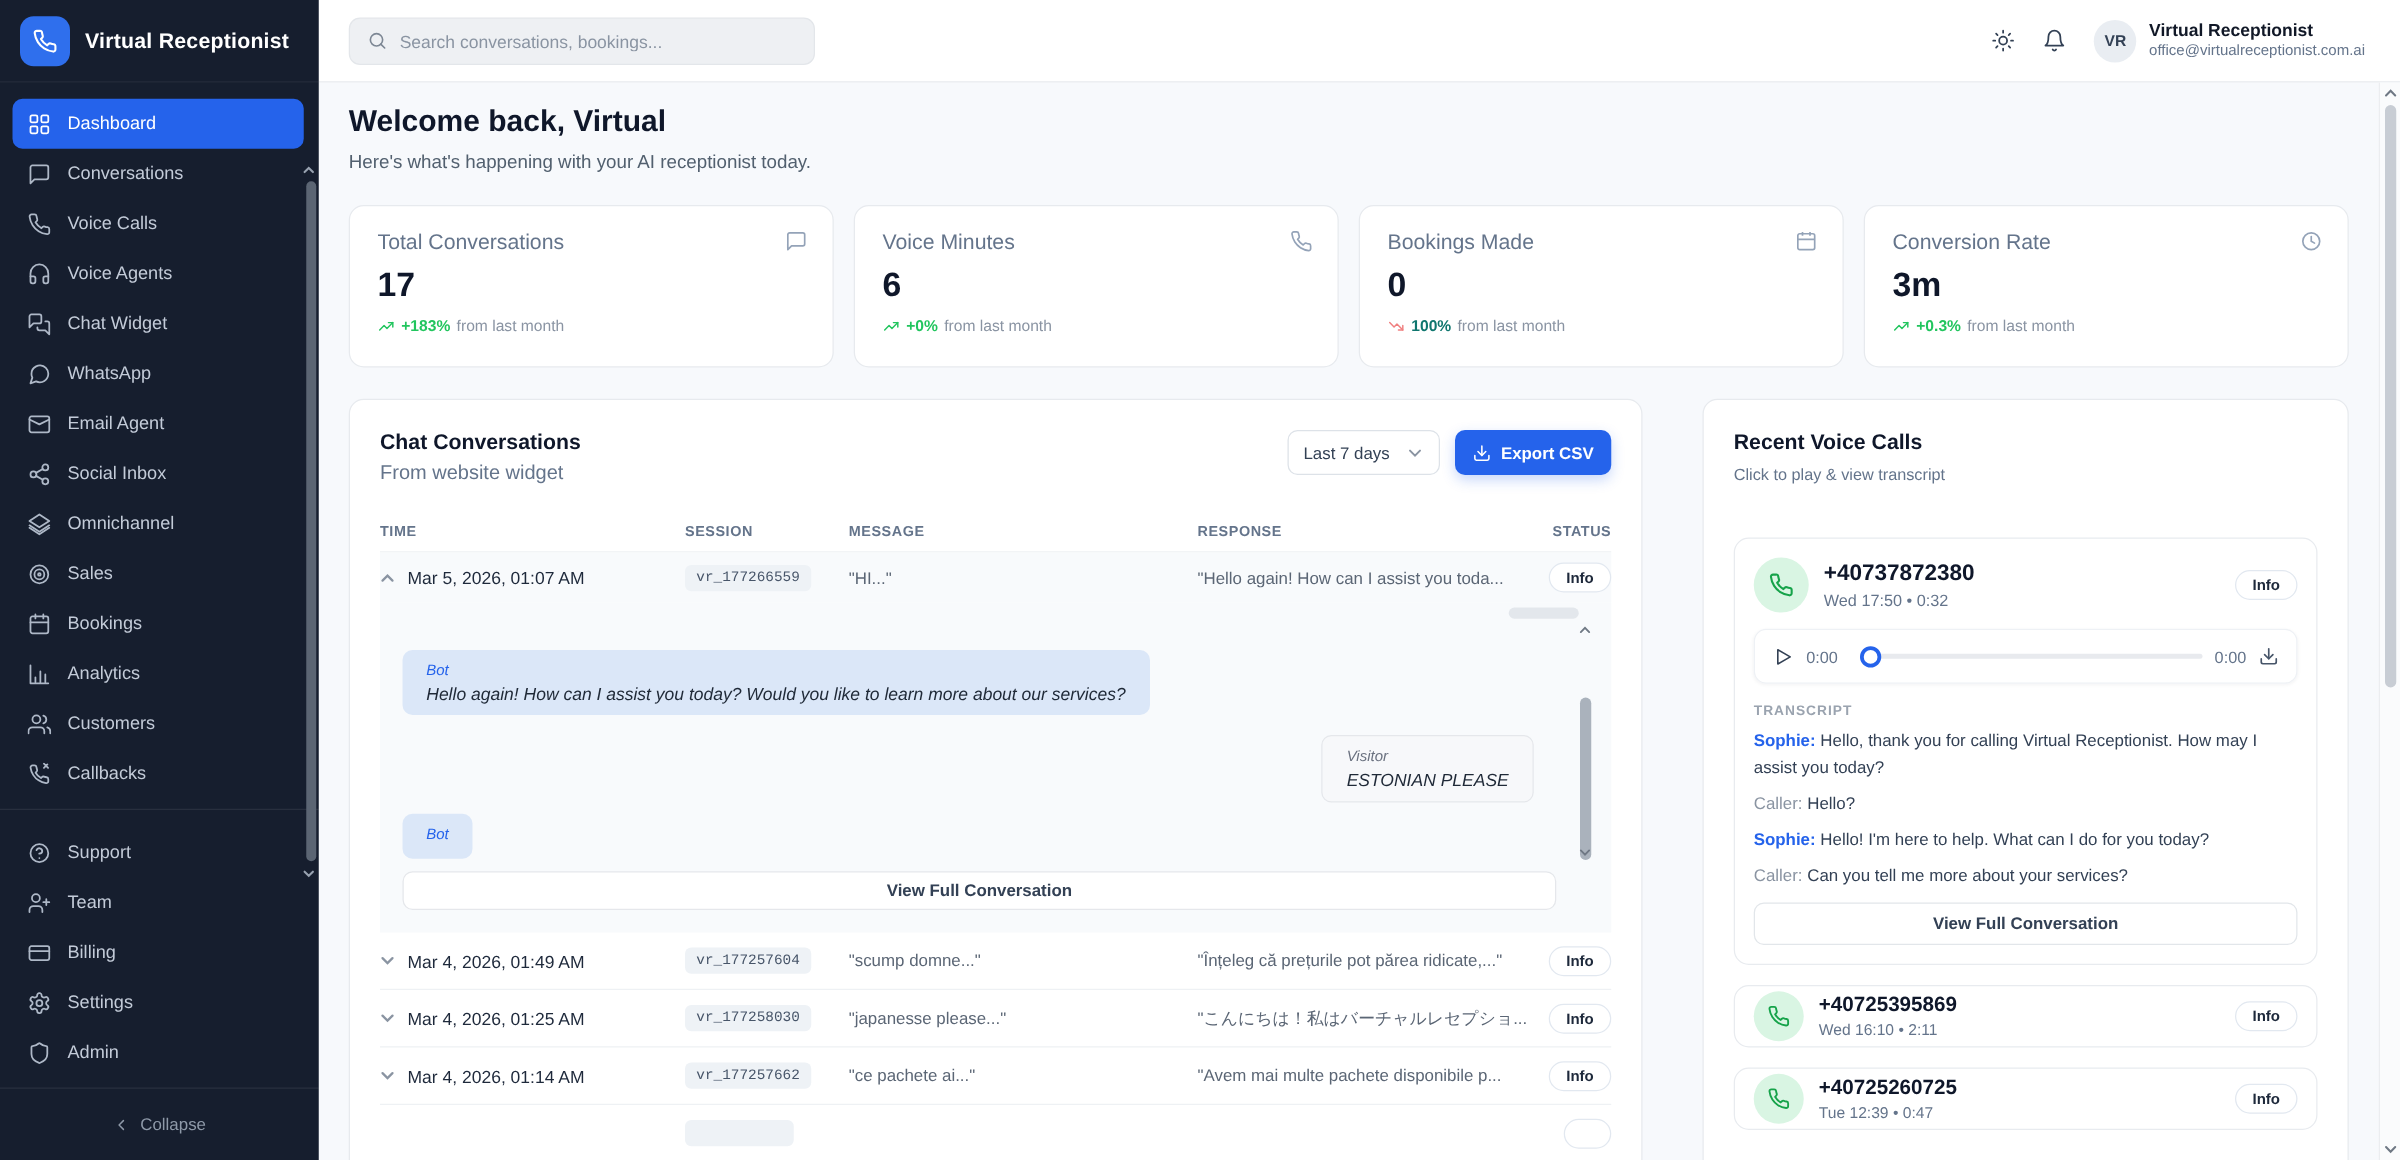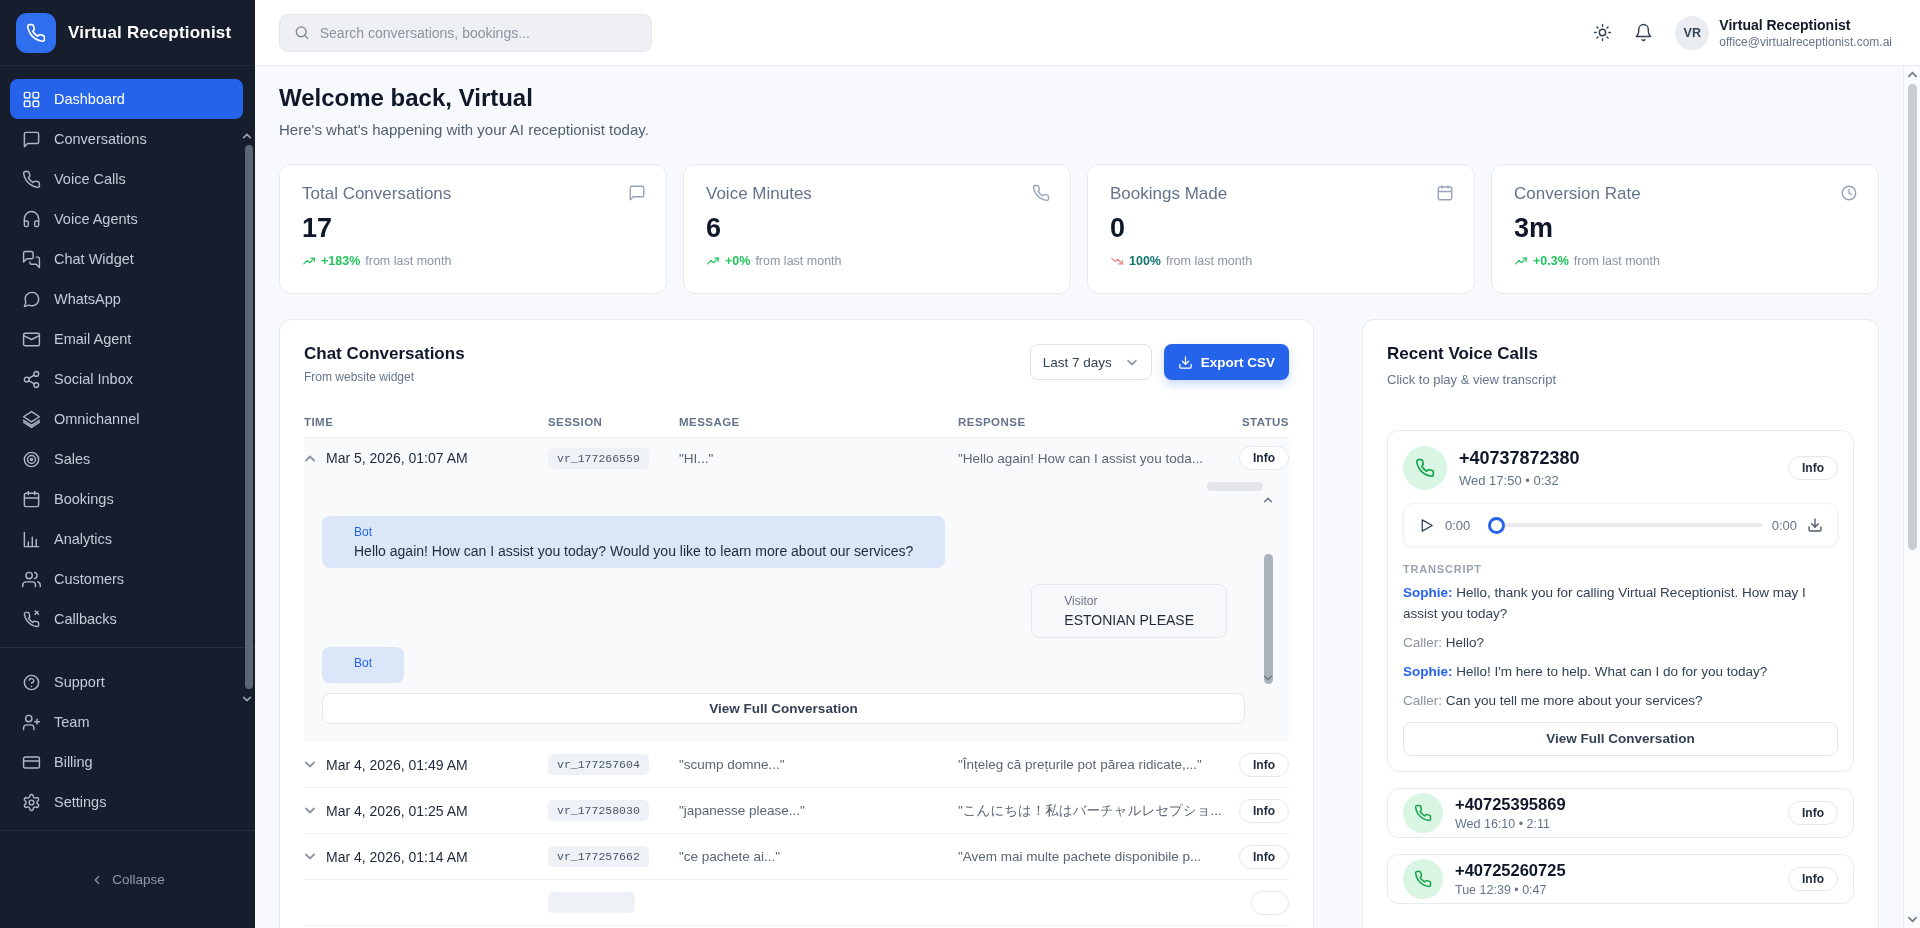--- a/index.html
+++ b/index.html
@@ -24,21 +24,21 @@
   .nav-secondary { padding-top:14px; flex:none; }
   .collapse-row { flex:1; display:flex; align-items:center; justify-content:center; gap:8px; color:#8e99a8; font-size:13.5px; cursor:pointer; }
 
   
   .topbar { position:absolute; left:255px; top:0; right:0; height:66px; background:#fff; border-bottom:1px solid #e7eaee; display:flex; align-items:center; padding:0 28px 0 24px; z-index:4; }
   .search-box { width:373px; height:38px; background:#eef0f3; border:1px solid #e3e6ea; border-radius:9px; display:flex; align-items:center; gap:10px; padding:0 14px; color:#7d8794; }
   .search-box input { border:none; outline:none; background:transparent; font-size:14px; color:#334155; width:100%; font-family:"Liberation Sans", sans-serif; }
   .search-box input::placeholder { color:#8a94a2; }
   .topbar-right { margin-left:auto; display:flex; align-items:center; gap:22px; }
   .icon-btn { color:#334155; cursor:pointer; }
-  .user-chip { display:flex; align-items:flex-end; gap:10px; cursor:pointer; }
+  .user-chip { display:flex; align-items:flex-start; gap:10px; cursor:pointer; }
   .avatar { width:34px; height:34px; border-radius:50%; background:#e9edf2; display:flex; align-items:center; justify-content:center; font-size:12.5px; font-weight:700; color:#334155; }
   .user-name { font-size:14px; font-weight:700; color:#111827; line-height:1.25; }
   .user-email { font-size:12px; color:#64748b; line-height:1.25; }
 
   
   .page-scrollbar { position:absolute; right:0; top:66px; bottom:0; width:17px; background:#fafbfc; border-left:1px solid #ebedf0; z-index:6; }
   .page-scrollbar .thumb { position:absolute; left:4px; top:18px; width:9px; height:466px; border-radius:6px; background:#c8cdd4; }
   .page-scrollbar .chev { position:absolute; left:3px; color:#6f7884; }
   .page-scrollbar .chev.top { top:4px; }
   .page-scrollbar .chev.bottom { bottom:4px; }
@@ -57,42 +57,42 @@
   .pct-up { color:#22c55e; font-weight:600; }
   .pct-down { color:#0f766e; font-weight:600; }
   .tr-ic-up { color:#22c55e; } .tr-ic-down { color:#f08080; }
 
   .content-row { display:flex; gap:48px; margin-top:25px; align-items:flex-start; }
 
   
   .chat-card { width:1035px; background:#fff; border:1px solid #e7eaee; border-radius:12px; padding:24px 24px 0 24px; height:640px; }
   .chat-head { display:flex; align-items:flex-start; }
   .chat-title { font-size:17px; font-weight:700; color:#0f172a; }
-  .chat-sub { font-size:12px; color:#64748b; margin-top:6px; }
+  .chat-sub { font-size:16px; color:#64748b; margin-top:6px; }
   .chat-controls { margin-left:auto; display:flex; gap:12px; }
   .range-select { height:36px; min-width:122px; border:1px solid #dde2e8; border-radius:8px; background:#fff; display:flex; align-items:center; gap:14px; padding:0 12px; font-size:13.5px; color:#334155; cursor:pointer; }
   .range-select .chev { color:#8a94a2; }
   .export-btn { height:36px; background:#2563eb; color:#fff; border:none; border-radius:8px; display:flex; align-items:center; gap:8px; padding:0 14px; font-size:13.5px; font-weight:600; cursor:pointer; box-shadow:0 4px 10px rgba(37,99,235,.25); font-family:"Liberation Sans", sans-serif; }
 
   .tbl { margin-top:22px; }
   .tbl-grid { display:grid; grid-template-columns:244px 131px 279px 1fr 60px; align-items:center; }
   .tbl-header { height:32px; border-bottom:1px solid #eef1f4; }
   .th { font-size:11.5px; letter-spacing:.45px; color:#64748b; font-weight:700; }
   .th.right { text-align:right; }
   .row { height:46px; border-bottom:1px solid #eef1f4; cursor:pointer; }
   .row.expanded-row { background:#f8fafc; border-bottom:none; height:40px; }
   .cell-time { display:flex; align-items:center; gap:10px; font-size:14px; color:#1e293b; }
   .row-chev { color:#8a94a2; flex:none; }
   .session-badge { display:inline-block; font-family:"Liberation Mono","DejaVu Sans Mono",monospace; font-size:11.5px; color:#475569; background:#eef2f6; border-radius:5px; padding:4px 9px; }
   .cell-msg, .cell-resp { font-size:13.5px; color:#5b6675; white-space:nowrap; overflow:hidden; }
   .cell-status { text-align:right; }
   .info-pill { display:inline-block; border:1px solid #e2e8f0; background:#fff; border-radius:999px; padding:4px 13px; font-size:12px; font-weight:700; color:#1e293b; cursor:pointer; }
 
   .chat-expanded { position:relative; background:#f8fafc; padding:38px 44px 18px 18px; }
-  .bubble { border-radius:8px; padding:9px 32px; width:fit-content; }
+  .bubble { border-radius:8px; padding:9px 19px; width:fit-content;font-style:italic; }
   .bubble .sender { font-size:12px; margin-bottom:4px; }
   .bubble .btext { font-size:14px; color:#1f2937; }
   .bubble.bot { background:#dbe7f8; max-width:640px; }
   .bubble.bot .sender { color:#2563eb; }
   .bubble.visitor { background:#f7f8fa; border:1px solid #e5e7eb; margin-left:auto; margin-right:18px; }
   .bubble.visitor .sender { color:#6b7280; }
   .gap16 { height:16px; } .gap9 { height:9px; }
   .mini-scrollbar { position:absolute; right:14px; top:4px; bottom:58px; width:12px; }
   .mini-scrollbar .sliver { position:absolute; right:12px; top:0; width:56px; height:9px; border-radius:5px; background:#e3e7ec; }
   .mini-scrollbar .chev { position:absolute; left:0; color:#6f7884; }
@@ -283,20 +283,26 @@
         </svg>
       <span>Billing</span>
     </div>
     <div class="nav-item">
       <svg width="19" height="19" viewBox="0 0 24 24" fill="none" stroke="currentColor" stroke-width="1.8" stroke-linecap="round" stroke-linejoin="round">
           <path d="M12.22 2h-.44a2 2 0 0 0-2 2v.18a2 2 0 0 1-1 1.73l-.43.25a2 2 0 0 1-2 0l-.15-.08a2 2 0 0 0-2.73.73l-.22.38a2 2 0 0 0 .73 2.73l.15.1a2 2 0 0 1 1 1.72v.51a2 2 0 0 1-1 1.74l-.15.09a2 2 0 0 0-.73 2.73l.22.38a2 2 0 0 0 2.73.73l.15-.08a2 2 0 0 1 2 0l.43.25a2 2 0 0 1 1 1.73V20a2 2 0 0 0 2 2h.44a2 2 0 0 0 2-2v-.18a2 2 0 0 1 1-1.73l.43-.25a2 2 0 0 1 2 0l.15.08a2 2 0 0 0 2.73-.73l.22-.39a2 2 0 0 0-.73-2.73l-.15-.08a2 2 0 0 1-1-1.74v-.5a2 2 0 0 1 1-1.74l.15-.09a2 2 0 0 0 .73-2.73l-.22-.38a2 2 0 0 0-2.73-.73l-.15.08a2 2 0 0 1-2 0l-.43-.25a2 2 0 0 1-1-1.73V4a2 2 0 0 0-2-2z"></path>
           <circle cx="12" cy="12" r="3"></circle>
         </svg>
       <span>Settings</span>
     </div>
+    <div class="nav-item">
+      <svg width="19" height="19" viewBox="0 0 24 24" fill="none" stroke="currentColor" stroke-width="1.8" stroke-linecap="round" stroke-linejoin="round">
+          <path d="M20 13c0 5-3.5 7.5-7.66 8.95a1 1 0 0 1-.67-.01C7.5 20.5 4 18 4 13V6a1 1 0 0 1 1-1c2 0 4.5-1.2 6.24-2.72a1.17 1.17 0 0 1 1.52 0C14.51 3.81 17 5 19 5a1 1 0 0 1 1 1z"></path>
+        </svg>
+      <span>Admin</span>
+    </div>
   </nav>
 
   <div class="side-divider"></div>
 
   <div class="collapse-row">
     <svg width="14" height="14" viewBox="0 0 24 24" fill="none" stroke="currentColor" stroke-width="2" stroke-linecap="round" stroke-linejoin="round">
         <path d="m15 18-6-6 6-6"></path>
       </svg>
     <span>Collapse</span>
   </div>

